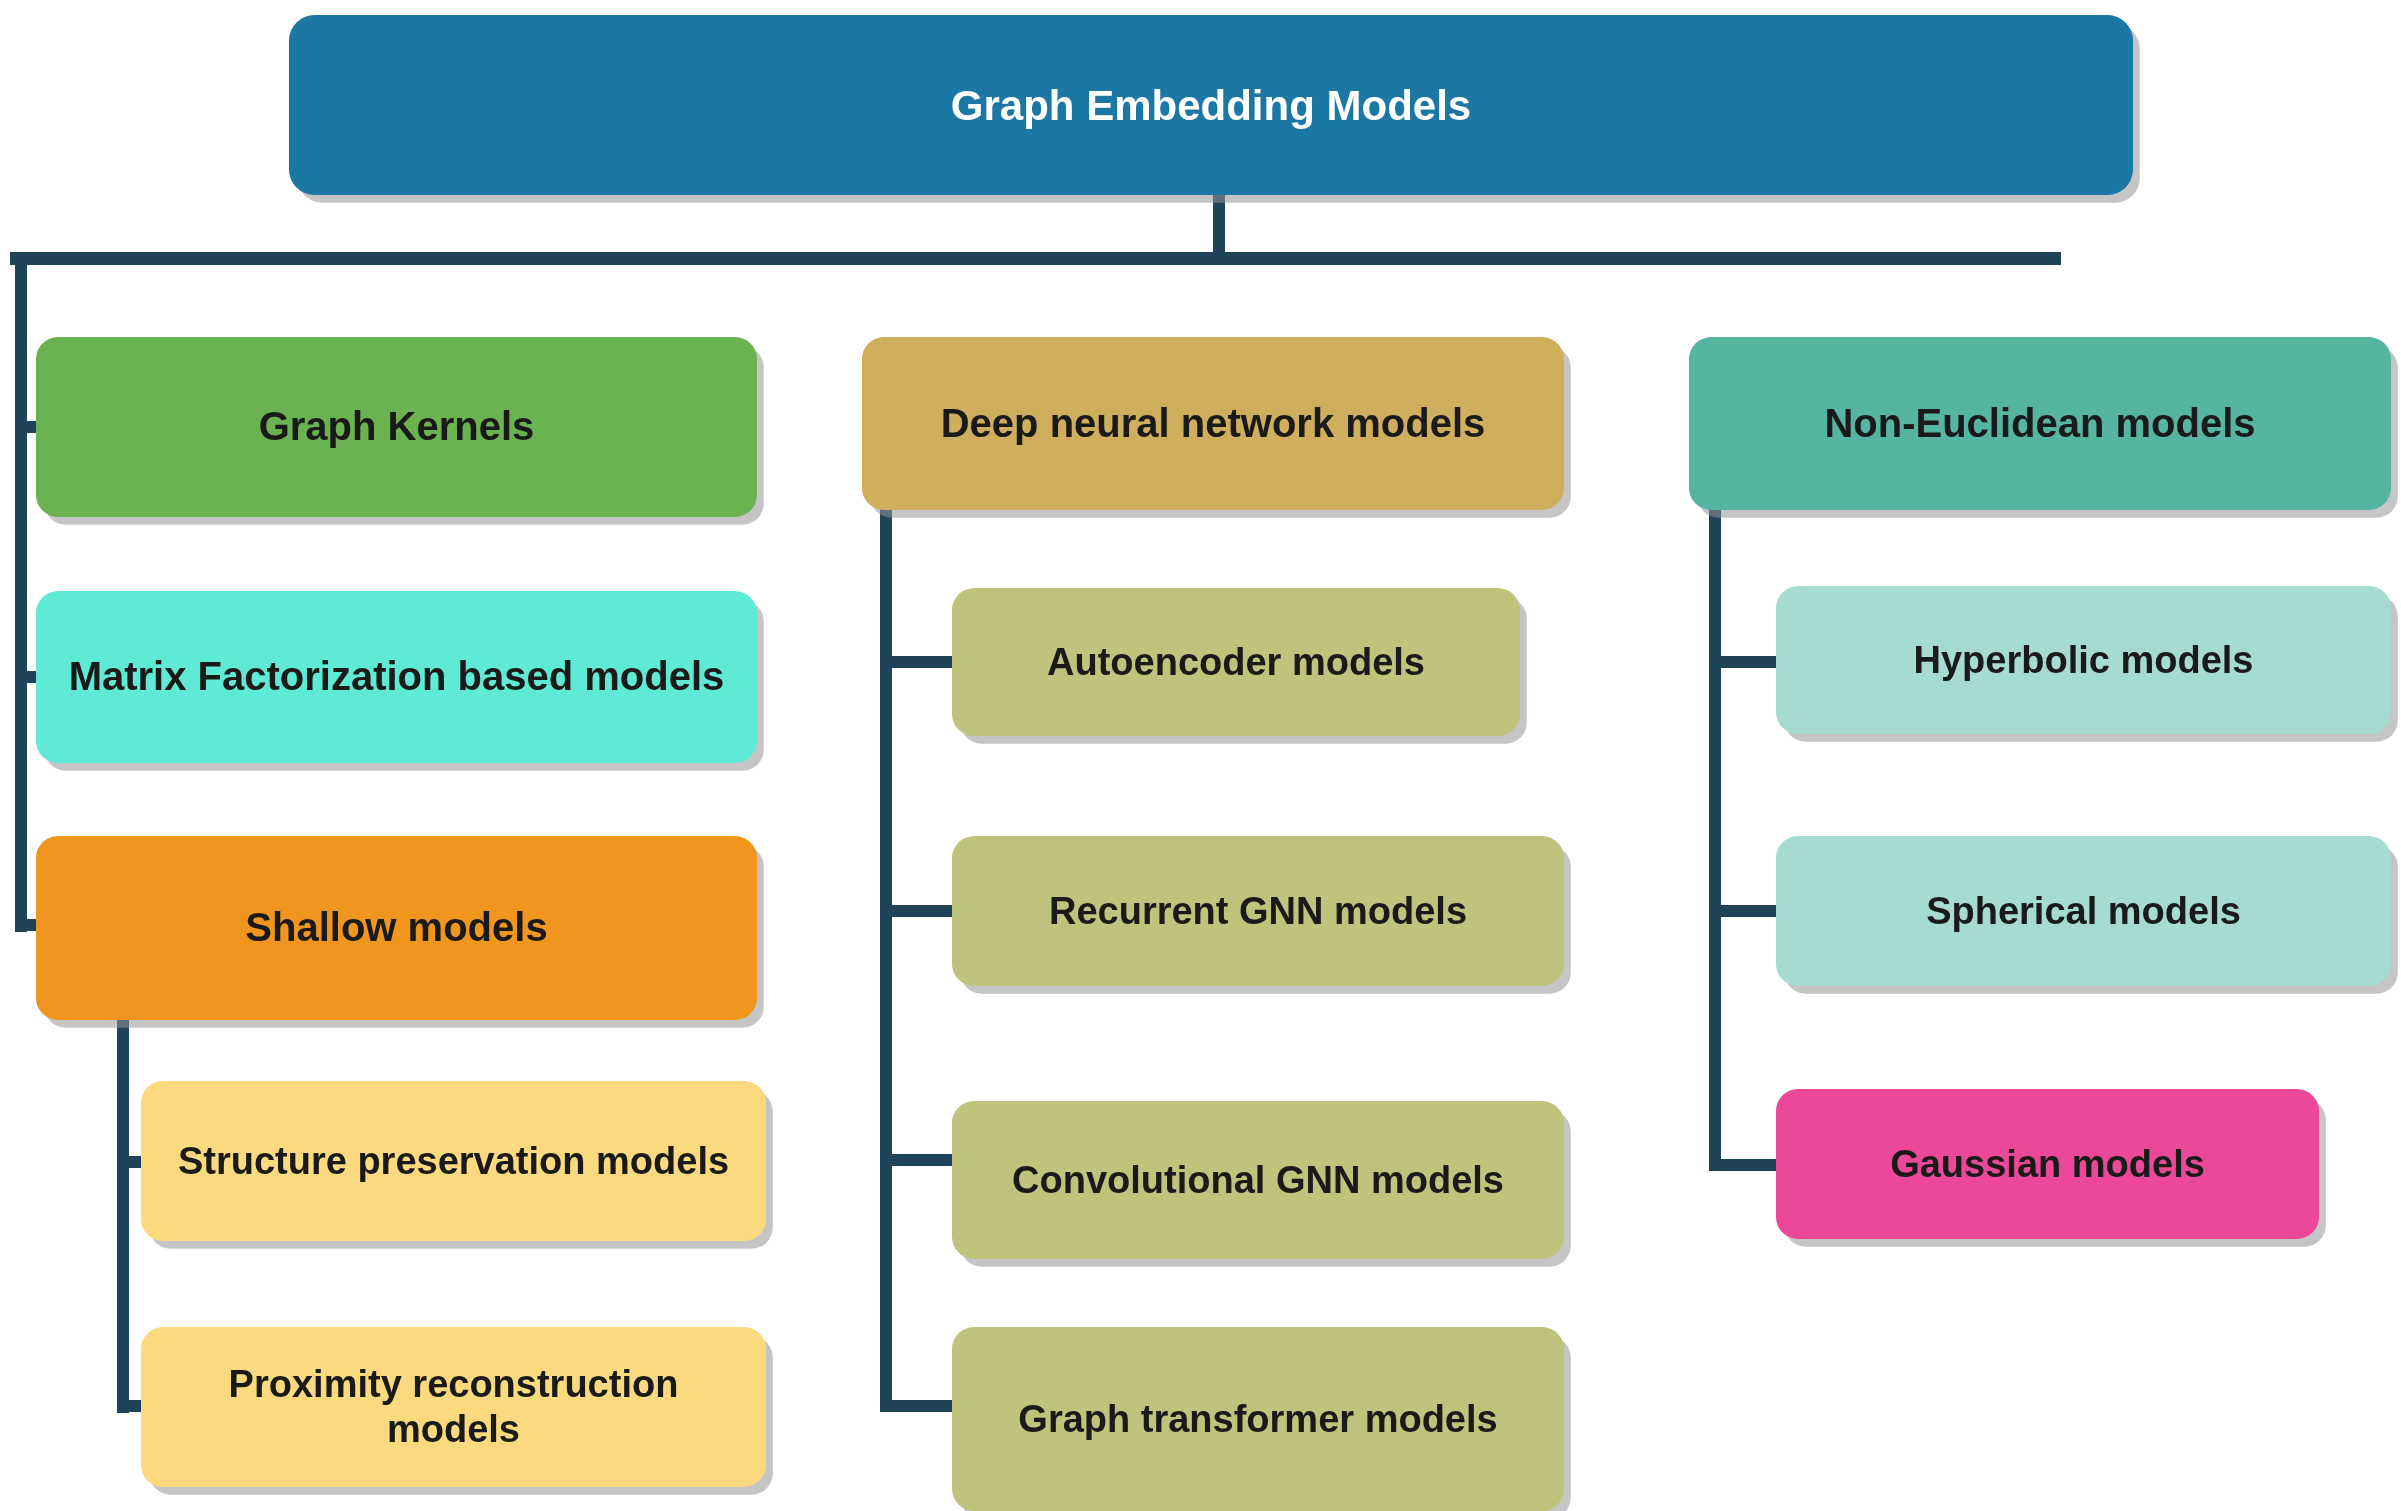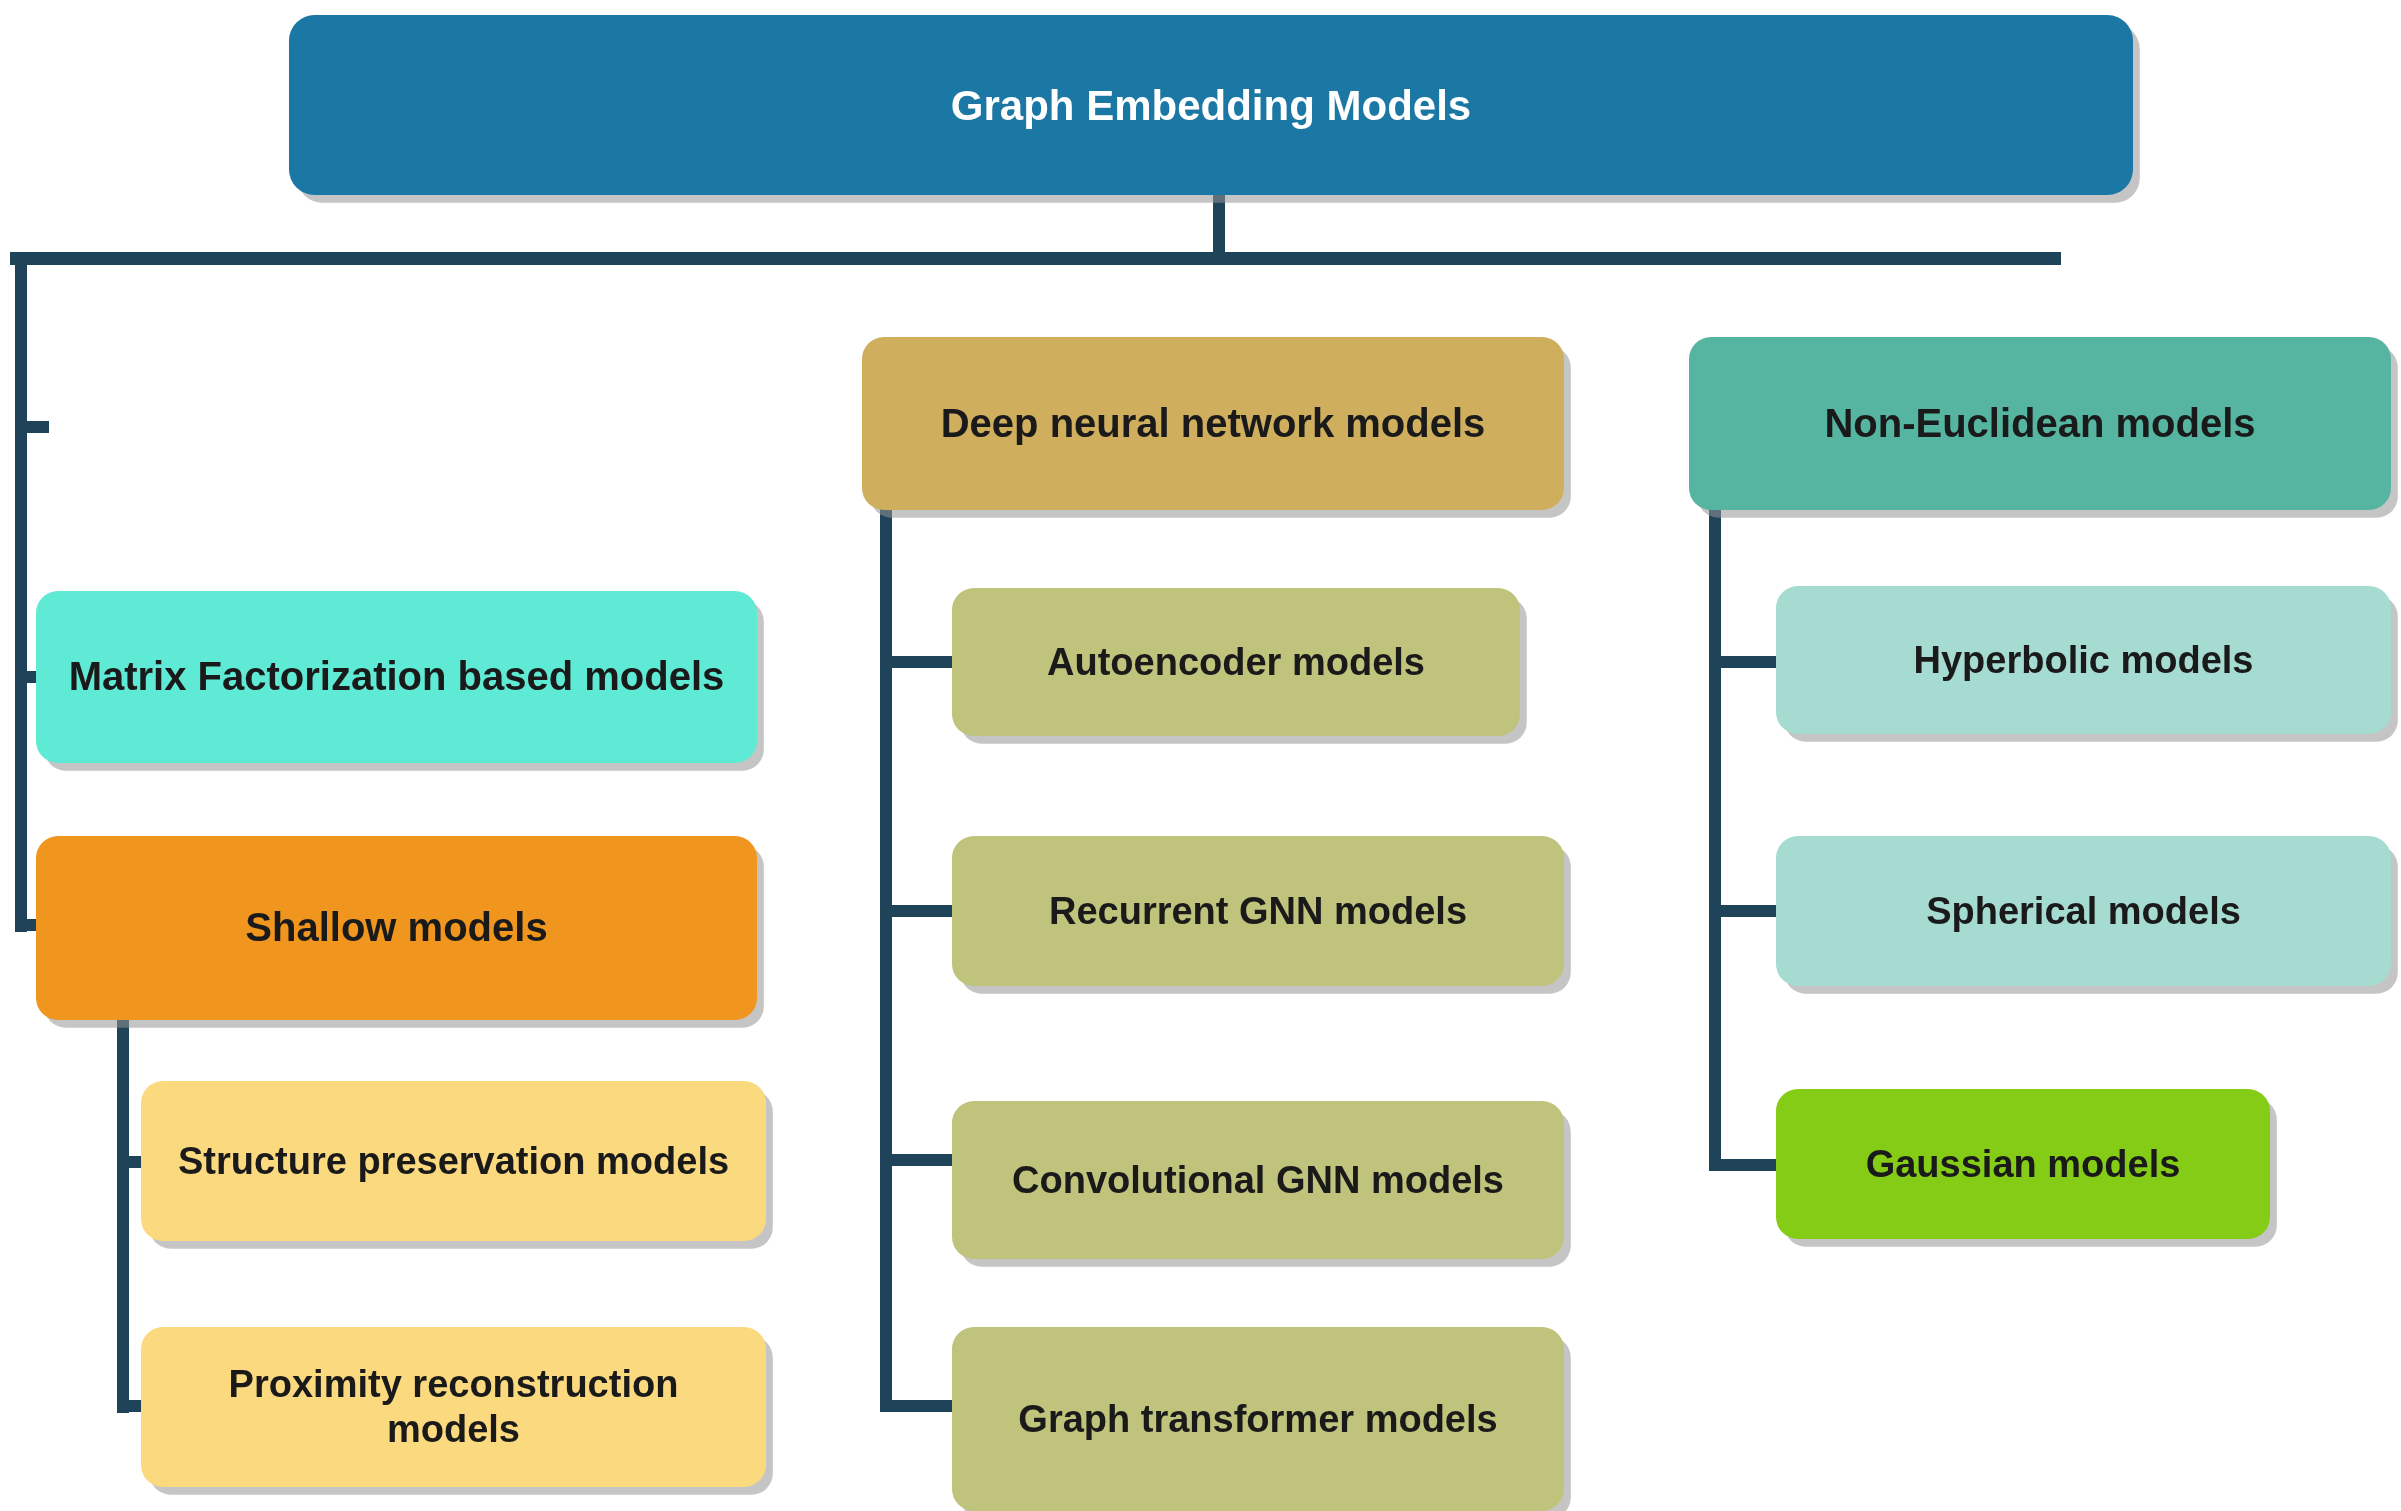--- a/index.html
+++ b/index.html
@@ -98,20 +98,23 @@
 
   <div class="conn" style="left:1709px; top:508px; width:12px; height:663px;"></div>
   <div class="conn" style="left:1709px; top:656px; width:76px; height:12px;"></div>
   <div class="conn" style="left:1709px; top:905px; width:76px; height:12px;"></div>
   <div class="conn" style="left:1709px; top:1159px; width:76px; height:12px;"></div>
 
   <div class="node root" style="left:289px; top:15.3px; width:1844px; height:180px; background:#1B77A3;">
     <span>Graph Embedding Models</span>
   </div>
 
+  <div class="node lvl2" style="left:36px; top:337px; width:721px; height:180px; background:#6BB350;">
+    <span>Graph Kernels</span>
+  </div>
 
   <div class="node lvl2" style="left:36px; top:591px; width:721px; height:172px; background:#5eead4;">
     <span>Matrix Factorization based models</span>
   </div>
 
   <div class="node lvl2" style="left:36px; top:836px; width:721px; height:184px; background:#F0961F;">
     <span>Shallow models</span>
   </div>
 
   <div class="node lvl4" style="left:141px; top:1081px; width:625px; height:160px; background:#FBD97E;">
@@ -147,18 +150,18 @@
   </div>
 
   <div class="node lvl3" style="left:1776px; top:586px; width:615px; height:148px; background:#A5DBD0;">
     <span>Hyperbolic models</span>
   </div>
 
   <div class="node lvl3" style="left:1776px; top:836px; width:615px; height:150px; background:#A5DBD0;">
     <span>Spherical models</span>
   </div>
 
-  <div class="node lvl3" style="left:1776px; top:1089px; width:494px; height:150px; background:#84cc16;">
+  <div class="node lvl3" style="left:1776px; top:1089px; width:543px; height:150px; background:#ec4899;">
     <span>Gaussian models</span>
   </div>
 
 </div>
 
 
 </body></html>

